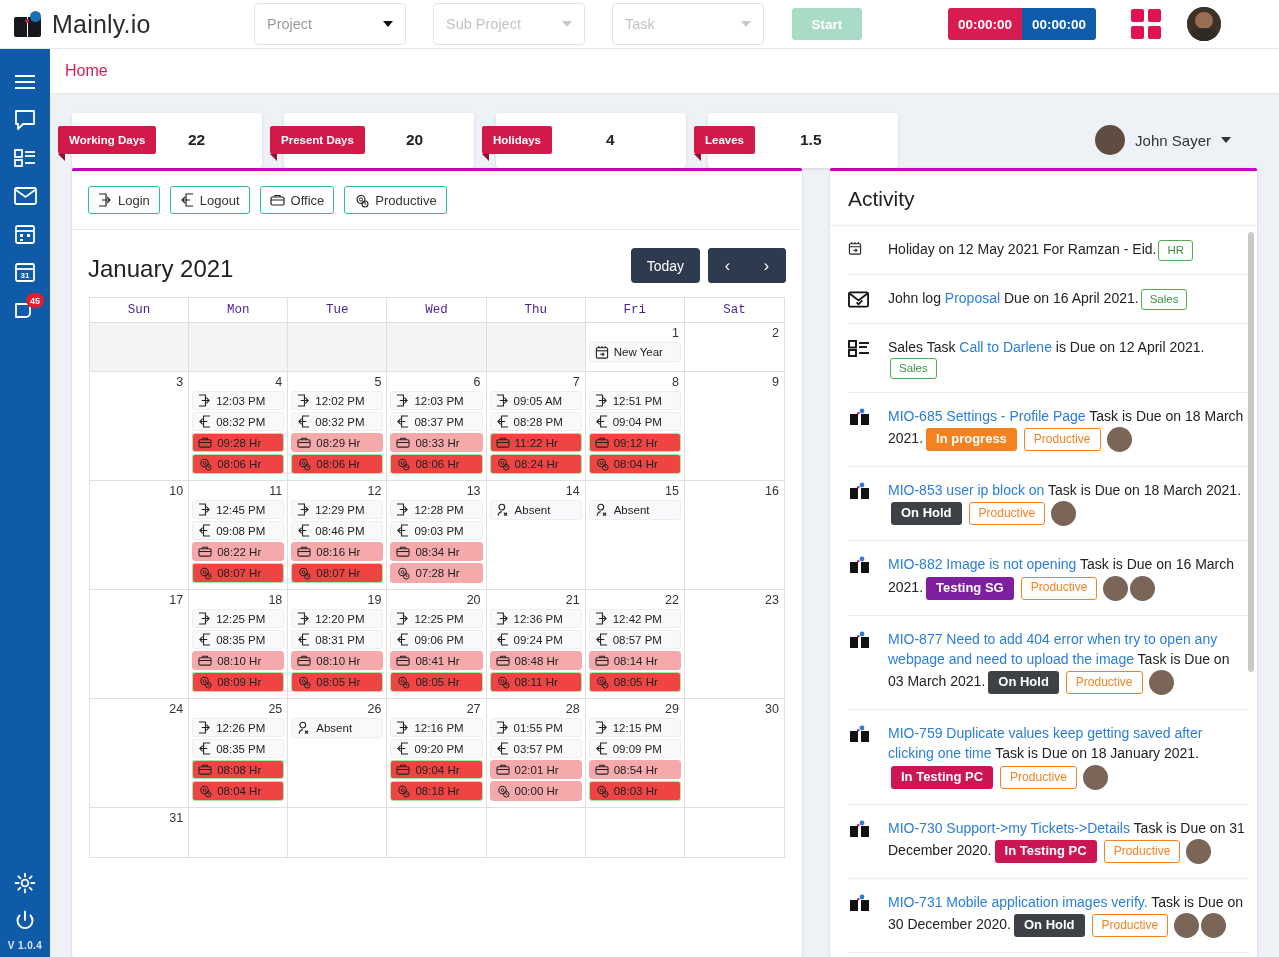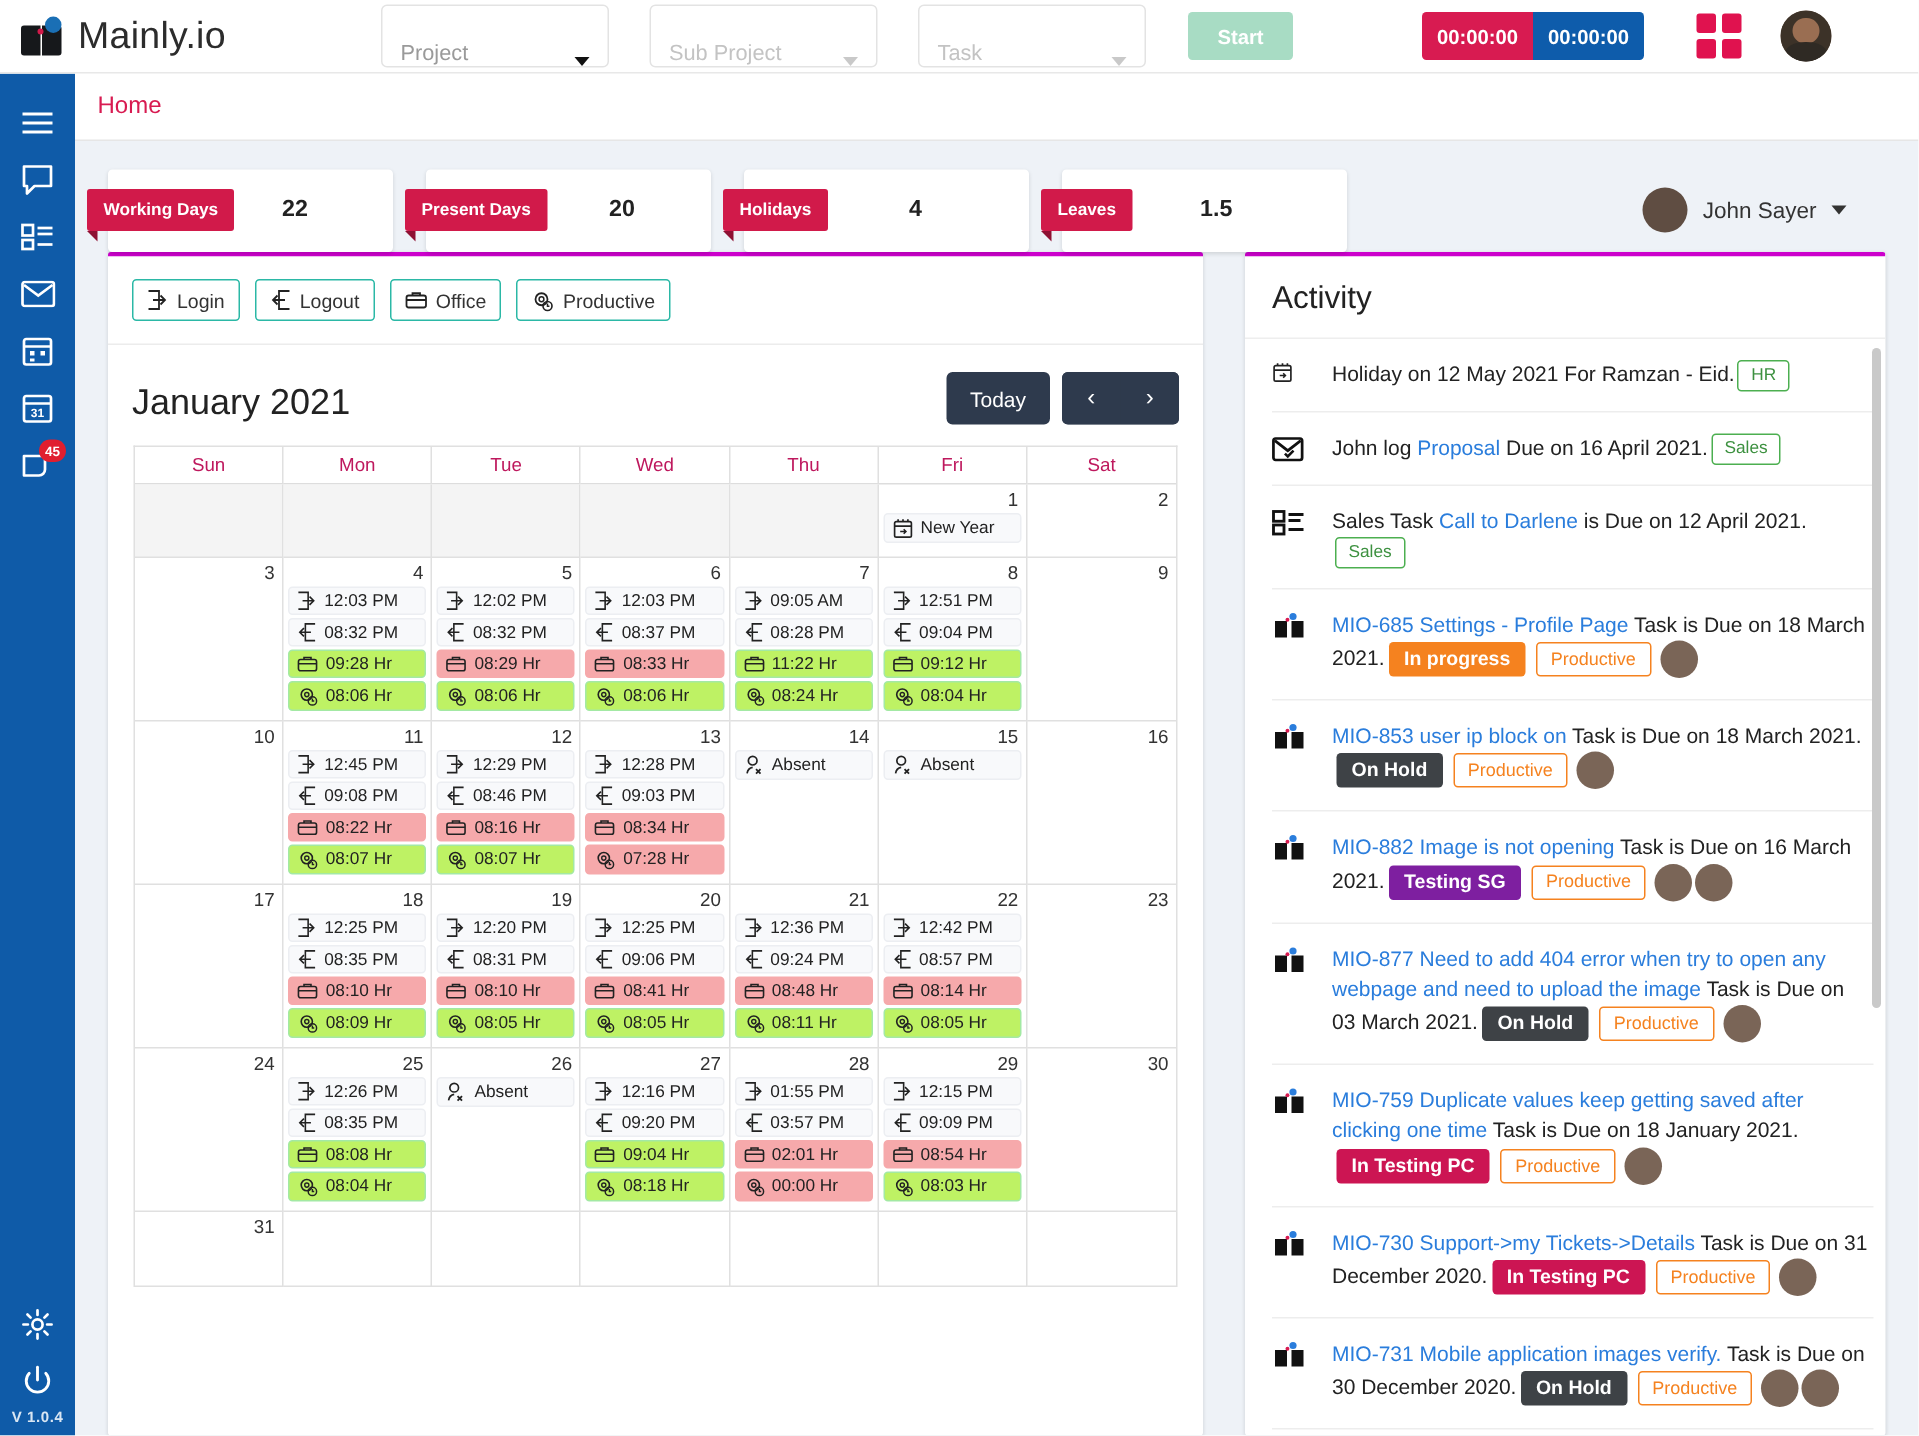--- a/index.html
+++ b/index.html
@@ -21,21 +21,21 @@
   .logo-mark { position: relative; width: 30px; height: 26px; flex: none; }
   .logo-mark .lb { position: absolute; width: 13px; height: 20px; bottom: 0; background: #16181b; border-radius: 2px 0 0 2px; }
   .logo-mark .lb.a { left: 0; }
   .logo-mark .lb.b { left: 14px; border-radius: 0 2px 2px 0; }
   .logo-mark .dot-b { position: absolute; width: 11px; height: 11px; border-radius: 50%; background: #1a6fb5; top: 0px; left: 16px; }
   .logo-mark .dot-s { position: absolute; width: 4px; height: 4px; border-radius: 50%; background: #d11a4a; top: 8px; left: 11px; }
   .logo-text { font-size: 25px; color: #2c2c2c; letter-spacing: .2px; }
 
   .sel {
     height: 42px; border: 1px solid #e3e3e3; border-radius: 4px; background: #fff;
-    display: flex; align-items: flex-end; padding: 0 12px; position: relative;
+    display: flex; align-items: center; padding: 0 12px; position: relative;
   }
   .sel .ph { font-size: 14.5px; color: #9a9a9a; }
   .sel.dim .ph { color: #c3c3c3; }
   .sel .caret {
     position: absolute; right: 12px; width: 0; height: 0;
     border-left: 5px solid transparent; border-right: 5px solid transparent; border-top: 6px solid #111;
   }
   .sel.dim .caret { border-top-color: #c9c9c9; }
   .sel-project { width: 152px; margin-left: 21px; }
   .sel-sub { width: 152px; margin-left: 27px; }
@@ -136,33 +136,33 @@
     background: #2e3a4d; color: #fff; border: none; border-radius: 4px; height: 35px;
     font-size: 14px; cursor: pointer; display: flex; align-items: center; justify-content: center;
   }
   .btn-today { padding: 0 16px; }
   .nav-group { display: flex; background: #2e3a4d; border-radius: 4px; overflow: hidden; }
   .nav-group button { background: #2e3a4d; color: #fff; border: none; width: 39px; height: 35px; font-size: 16px; cursor: pointer; }
 
   
   .cal { margin: 0 17px 0 17px; border: 1px solid #e0e0e0; border-bottom: none; }
   .cal-dow { display: grid; grid-template-columns: repeat(7, 1fr); background: #fff; }
-  .cal-dow div { text-align: center; font-size: 12.5px; color: #be185d; padding: 5px 0; border-right: 1px solid #e0e0e0; border-bottom: 1px solid #ddd; }
+  .cal-dow div { text-align: center; font-size: 12.5px; color: #4c1d95; padding: 5px 0; border-right: 1px solid #e0e0e0; border-bottom: 1px solid #ddd; font-family: Liberation Mono, monospace; }
   .cal-dow div:last-child { border-right: none; }
   .cal-week { display: grid; grid-template-columns: repeat(7, 1fr); }
   .cal-cell { border-right: 1px solid #e0e0e0; border-bottom: 1px solid #e0e0e0; min-height: 50px; padding: 2px 2px 4px 2px; position: relative; }
   .cal-cell:last-child { border-right: none; }
   .cal-cell.muted { background: #f4f4f4; }
   .cal-cell.pad { min-height: 49px; }
   .daynum { text-align: right; font-size: 12.5px; color: #333; padding: 1px 3px 2px 0; }
   .ev {
     display: flex; align-items: center; gap: 5px; font-size: 11.5px; color: #222;
     border-radius: 3px; padding: 2px 5px; margin: 0 1px 2px 1px; background: #f8f9fb; border: 1px solid #eceef2;
   }
-  .ev.green { background: #bef264; border-color: #a3e9a4; }
+  .ev.green { background: #ef4444; border-color: #a3e9a4; }
   .ev.red { background: #f6a9ab; border-color: #f6a9ab; }
   .ev svg { display: block; flex: none; }
 
   
   .act-title { font-size: 21px; color: #222; padding: 16px 18px 14px 18px; }
   .act-list { flex: 1; overflow: hidden; position: relative; border-top: 1px solid #eee; }
   .act-scroll { position: absolute; top: 0; left: 0; right: 0; bottom: 0; overflow: hidden; padding: 0 8px 0 18px; }
   .act-item { display: flex; gap: 14px; padding: 13px 2px 13px 0; border-bottom: 1px solid #ededed; }
   .act-ico { width: 26px; flex: none; padding-top: 2px; color: #111; }
   .act-ico svg { display: block; }

